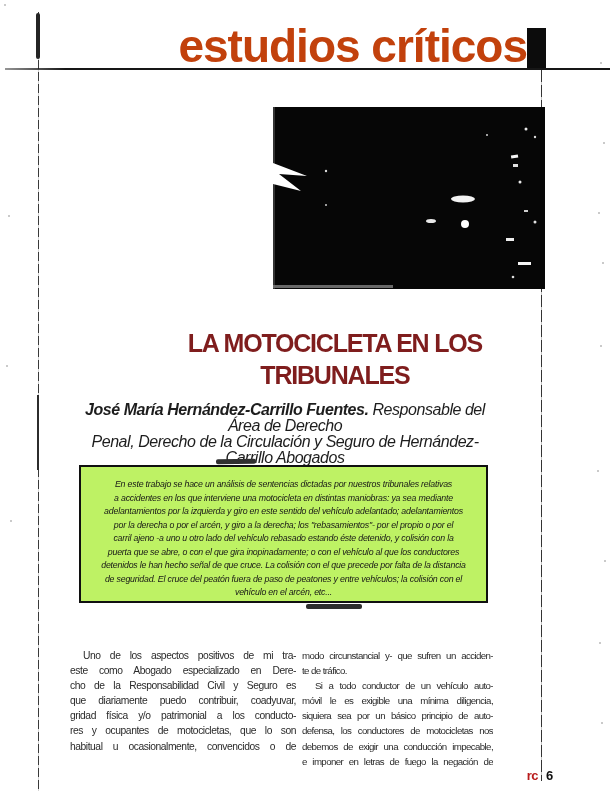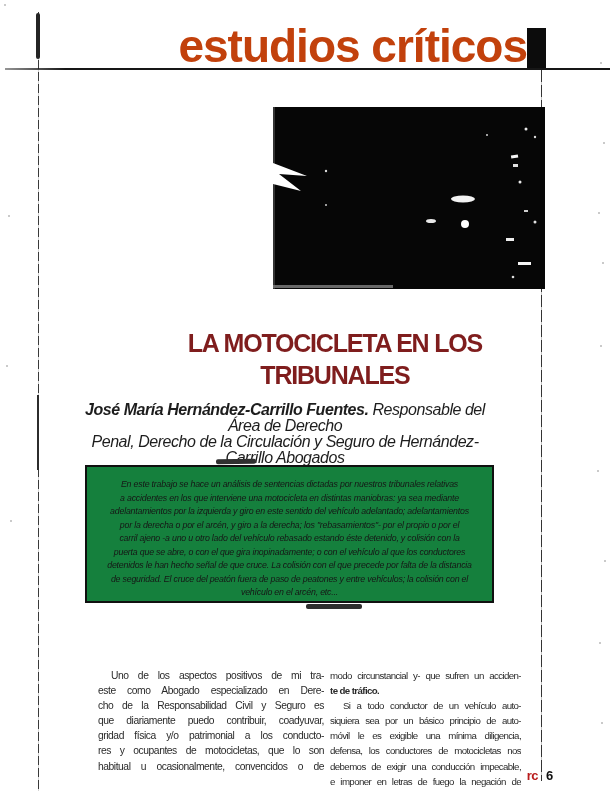--- a/index.html
+++ b/index.html
@@ -25,34 +25,34 @@
   .photo svg { display:block; width:100%; height:100%; }
 
   .title { position:absolute; top:327px; right:128px; text-align:center; font-weight:bold;
     font-size:25px; line-height:32px; letter-spacing:-1.2px; color:#7f1d1d; white-space:nowrap; }
 
   .byline { position:absolute; left:80px; top:402px; width:410px; text-align:center;
     font-style:italic; font-size:16px; line-height:16px; letter-spacing:-0.45px; color:#1d1d1d; }
   .byline .name { font-weight:bold; }
 
   .abstract-box { position:absolute; left:79px; top:465px; width:409px; height:138px;
-    border:2px solid #101010; padding:11px 14px 0 14px; background:#15803d;margin-left:6px; }
+    border:2px solid #101010; padding:11px 14px 0 14px; background:#bef264; }
   .abstract-line { text-align:center; font-style:italic; font-size:8.8px; letter-spacing:-0.2px;
     line-height:13.5px; color:#161616; white-space:nowrap; }
 
   .smudge-top { position:absolute; left:216px; top:459px; width:40px; height:5px; background:#303030; border-radius:2px; transform:rotate(-1deg); }
   .smudge-bottom { position:absolute; left:306px; top:604px; width:56px; height:5px; background:#2e2e2e; border-radius:2px; }
 
-  .col { position:absolute; top:668px;margin-left:28px; }
+  .col { position:absolute; top:648px; }
   .col-left { left:70px; width:226px; }
   .col-right { left:302px; width:191px; }
   .bl { text-align:justify; text-align-last:justify; overflow:hidden; color:#2a2a2a; }
   .col-left .bl { font-size:10.3px; letter-spacing:-0.45px; line-height:15.1px; }
   .col-right .bl { font-size:9.7px; letter-spacing:-0.6px; line-height:15.1px; }
-  .bl.end { text-align-last:left;font-weight:bold; }
+  .bl.end { text-align-last:left; }
   .bl.ind { text-indent:13px; }
 
   .footer-rc { position:absolute; top:768px; left:512px; width:26px; text-align:right;
     font-weight:bold; font-size:13px; letter-spacing:-0.5px; color:#b91c1c; }
   .footer-page { position:absolute; top:768px; left:546px; font-weight:bold; font-size:13px; color:#101010; }
 
   .sp { position:absolute; width:2px; height:2px; background:#b8b8b8; border-radius:50%; }
 </style>
 </head>
 <body>
@@ -129,22 +129,22 @@
     <div class="bl">que diariamente puedo contribuir, coadyuvar,</div>
     <div class="bl">gridad física y/o patrimonial a los conducto-</div>
     <div class="bl">res y ocupantes de motocicletas, que lo son</div>
     <div class="bl">habitual u ocasionalmente, convencidos o de</div>
   </div>
 
   <div class="col col-right">
     <div class="bl">modo circunstancial y- que sufren un acciden-</div>
     <div class="bl end">te de tráfico.</div>
     <div class="bl ind">Si a todo conductor de un vehículo auto-</div>
+    <div class="bl">móvil le es exigible una mínima diligencia,</div>
     <div class="bl">siquiera sea por un básico principio de auto-</div>
-    <div class="bl">móvil le es exigible una mínima diligencia,</div>
     <div class="bl">defensa, los conductores de motocicletas nos</div>
     <div class="bl">debemos de exigir una conducción impecable,</div>
     <div class="bl">e imponer en letras de fuego la negación de</div>
   </div>
 
   <div class="footer-rc">rc</div>
   <div class="footer-page">6</div>
 
   <div class="sp" style="left:600px; top:62px;"></div>
   <div class="sp" style="left:603px; top:142px;"></div>

